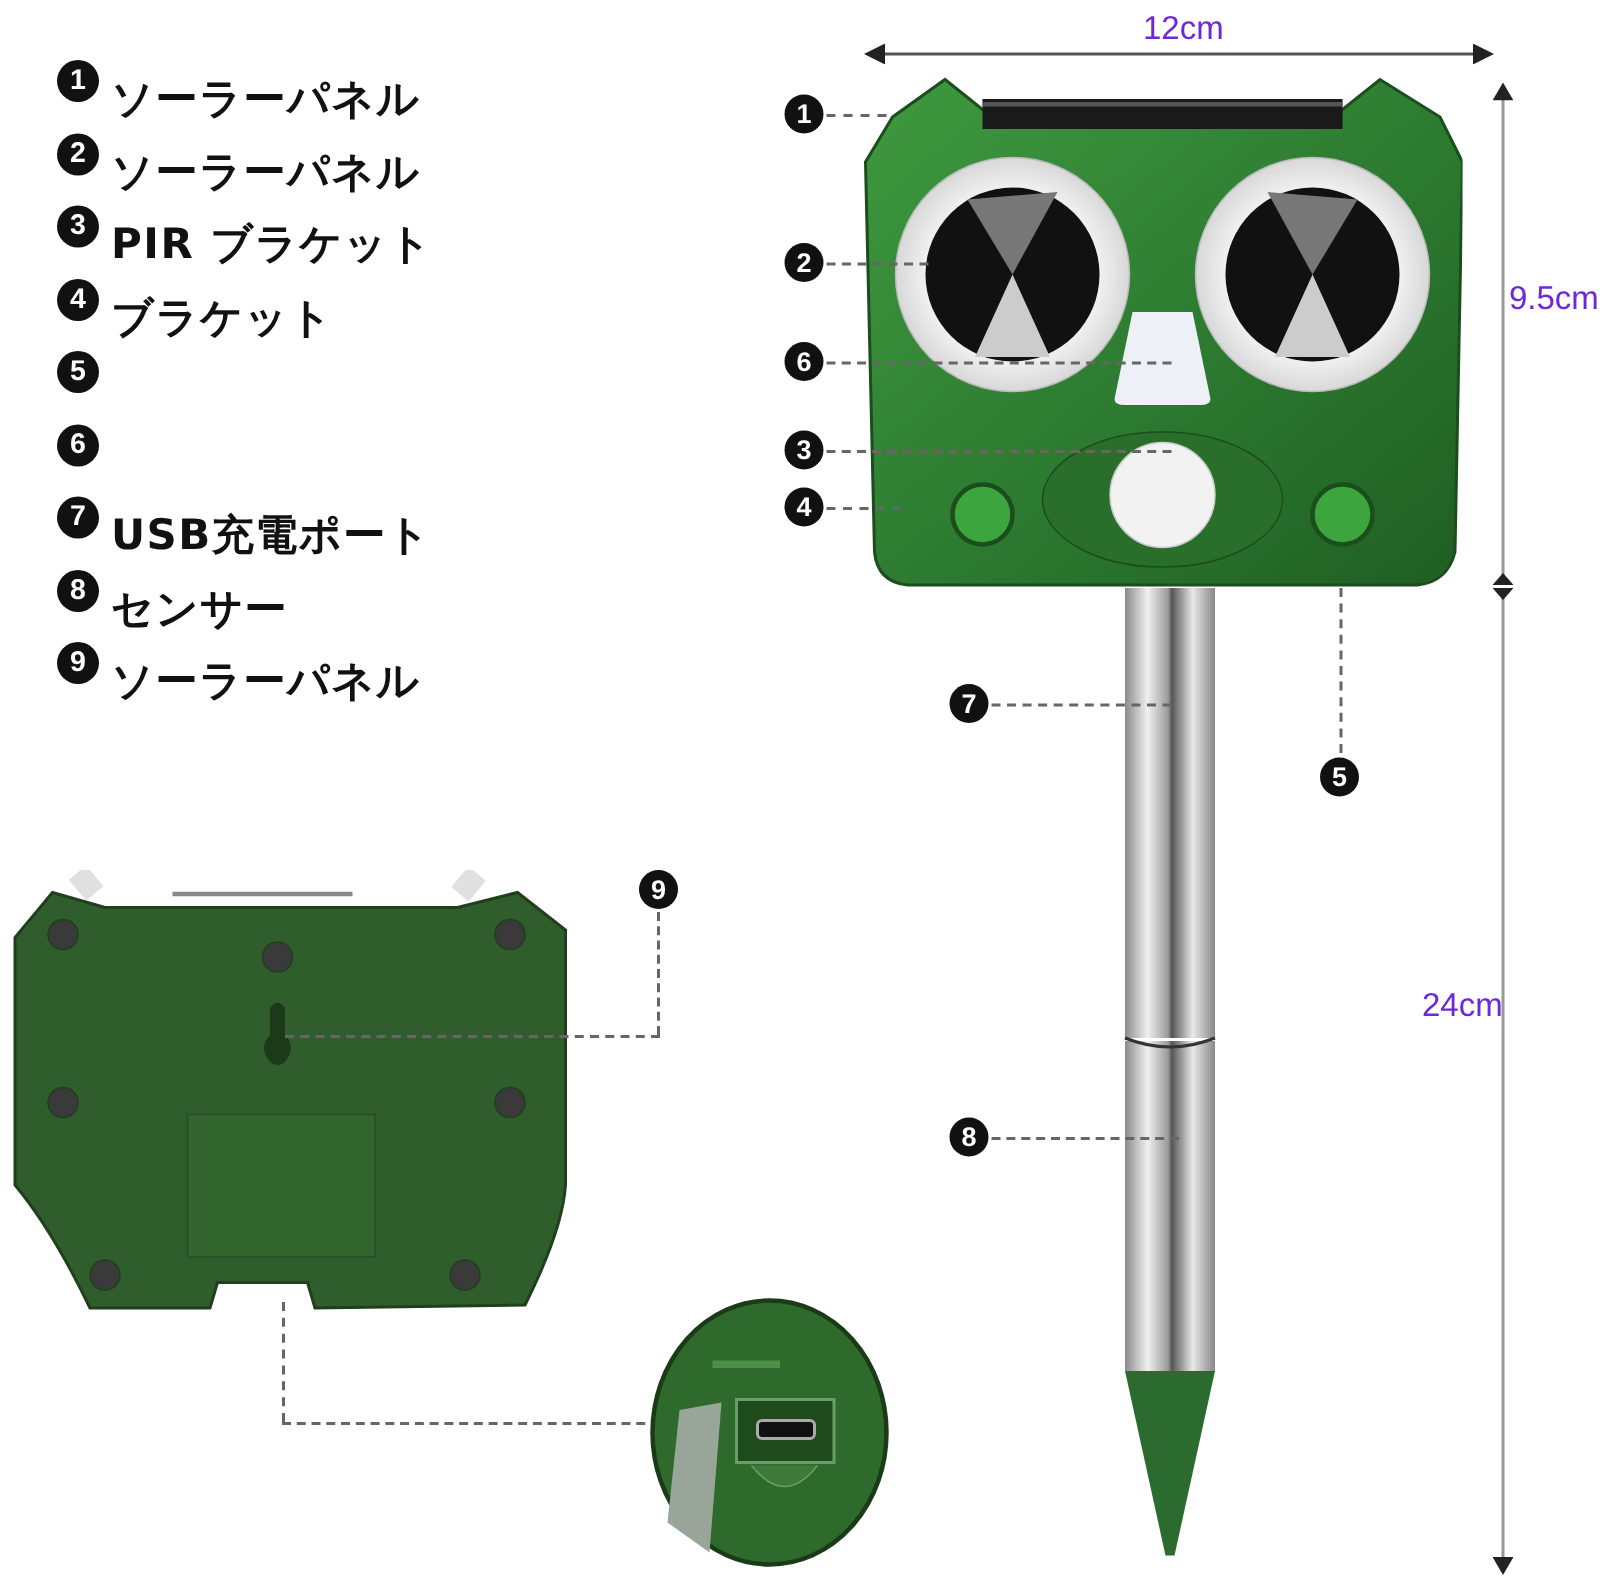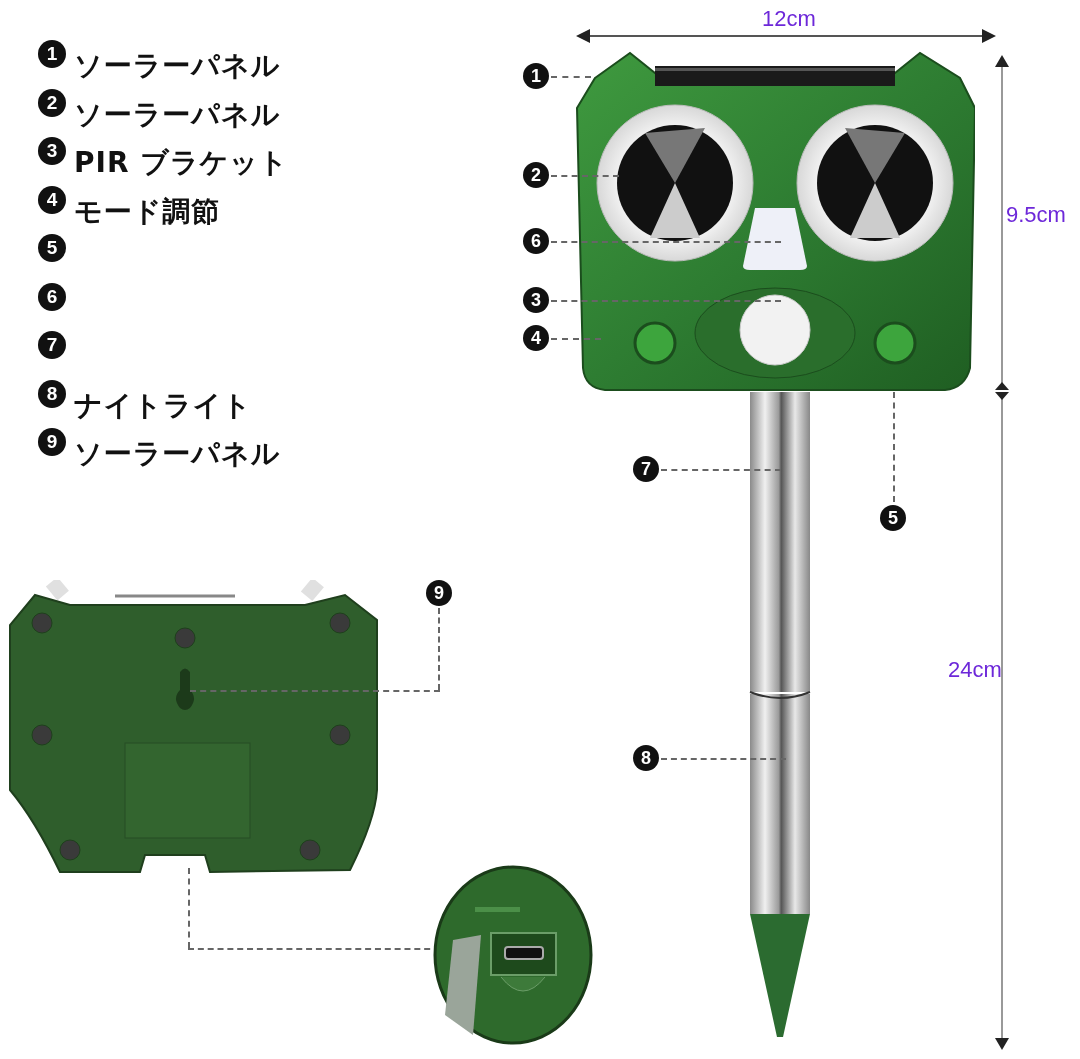--- a/index.html
+++ b/index.html
@@ -27,55 +27,56 @@
   <div class="legend-item">
       <span class="num">2</span>
       <span class="legend-label">ソーラーパネル</span>
     </div>
   <div class="legend-item">
       <span class="num">3</span>
       <span class="legend-label">PIR ブラケット</span>
     </div>
   <div class="legend-item">
       <span class="num">4</span>
-      <span class="legend-label">モード調節</span>
+      <span class="legend-label">ブラケット</span>
     </div>
   <div class="legend-item">
       <span class="num">5</span>
     </div>
   <div class="legend-item">
       <span class="num">6</span>
     </div>
   <div class="legend-item">
       <span class="num">7</span>
+      <span class="legend-label">USB充電ポート</span>
     </div>
   <div class="legend-item">
       <span class="num">8</span>
-      <span class="legend-label">ナイトライト</span>
+      <span class="legend-label">センサー</span>
     </div>
   <div class="legend-item">
       <span class="num">9</span>
       <span class="legend-label">ソーラーパネル</span>
     </div>
 </div>
 
 <div class="dim-text" style="left:762px;top:6px;">12cm</div>
 <div class="dim-line-h" style="left:582px;top:35px;width:408px;"></div>
 <svg style="left:576px;top:29px;" width="14" height="14">
     <polygon points="0,7 14,0 14,14" fill="#222"></polygon>
   </svg>
 <svg style="left:982px;top:29px;" width="14" height="14">
     <polygon points="14,7 0,0 0,14" fill="#222"></polygon>
   </svg>
 
 <div class="dim-line-v" style="left:1001px;top:60px;height:330px;"></div>
 <svg style="left:995px;top:55px;" width="14" height="12">
     <polygon points="7,0 0,12 14,12" fill="#222"></polygon>
   </svg>
-<div class="dim-text" style="left:1006px;top:202px;">9.5cm</div>
+<div class="dim-text" style="left:1006px;top:186px;">9.5cm</div>
 <div class="dim-line-v" style="left:1001px;top:392px;height:650px;"></div>
 <svg style="left:995px;top:382px;" width="14" height="18">
     <polygon points="7,0 0,8 14,8" fill="#222"></polygon>
     <polygon points="7,18 0,10 14,10" fill="#222"></polygon>
   </svg>
 <svg style="left:995px;top:1038px;" width="14" height="12">
     <polygon points="7,12 0,0 14,0" fill="#222"></polygon>
   </svg>
 <div class="dim-text" style="left:948px;top:657px;">24cm</div>
 

